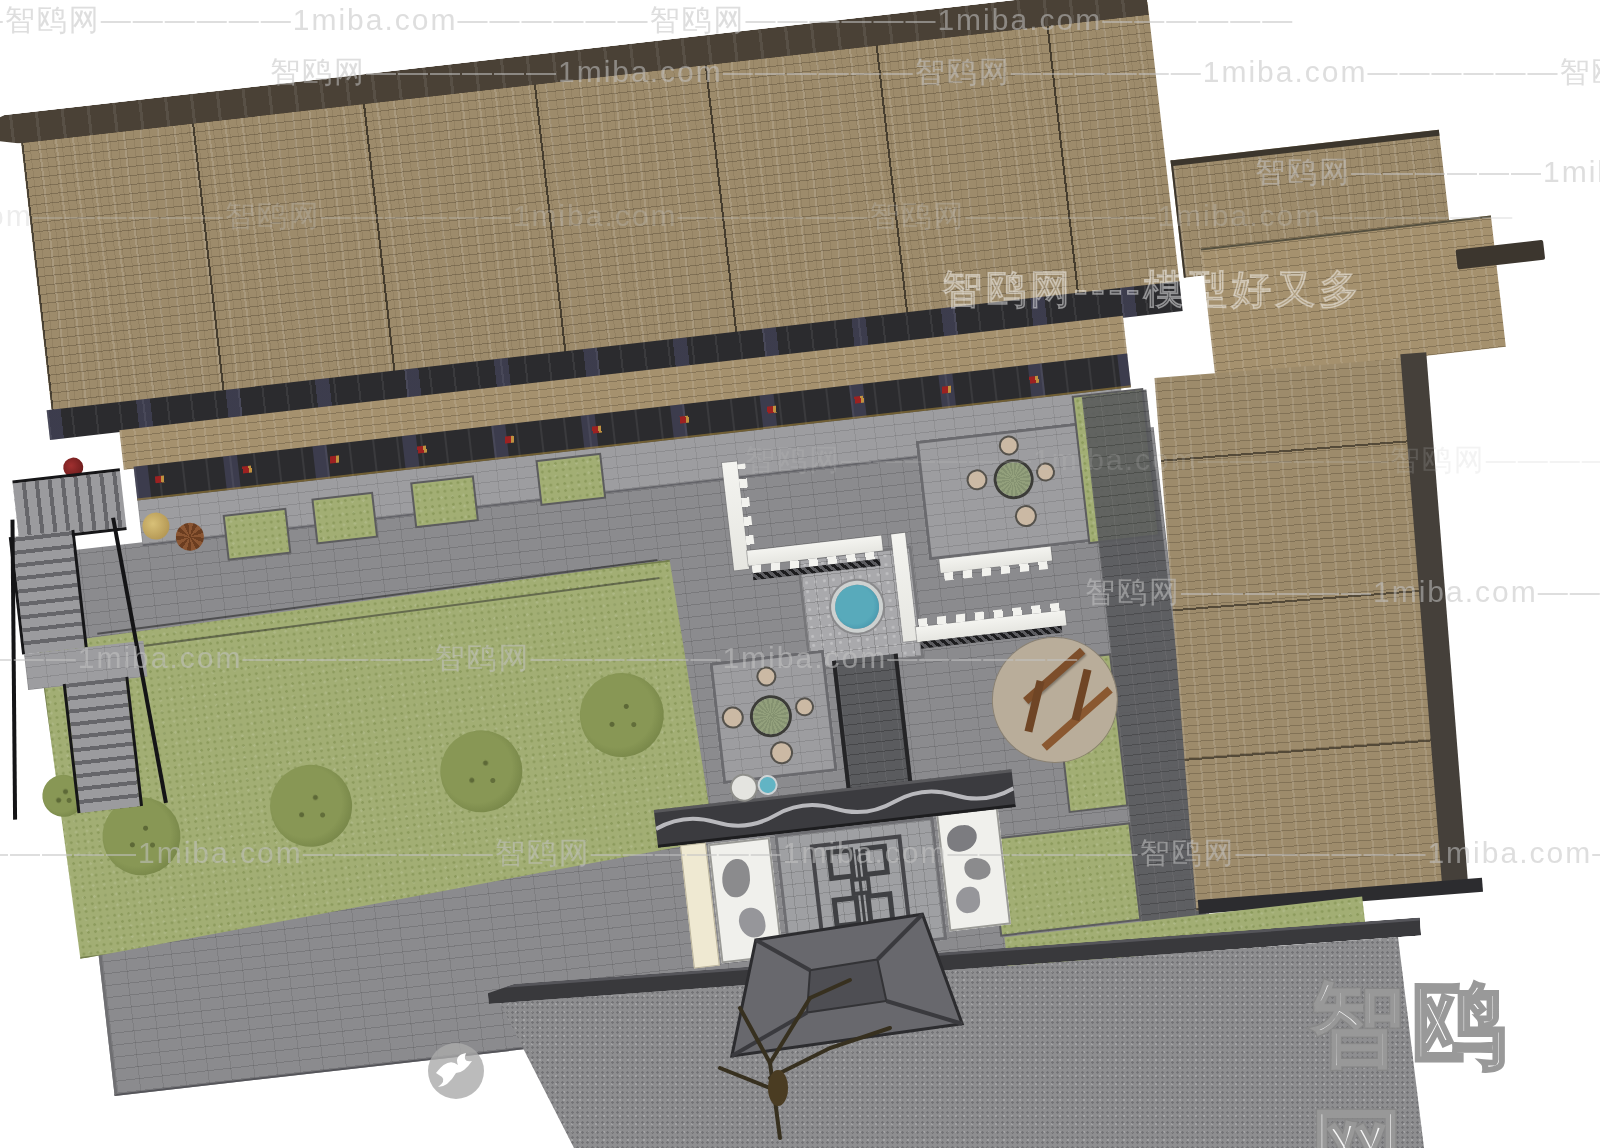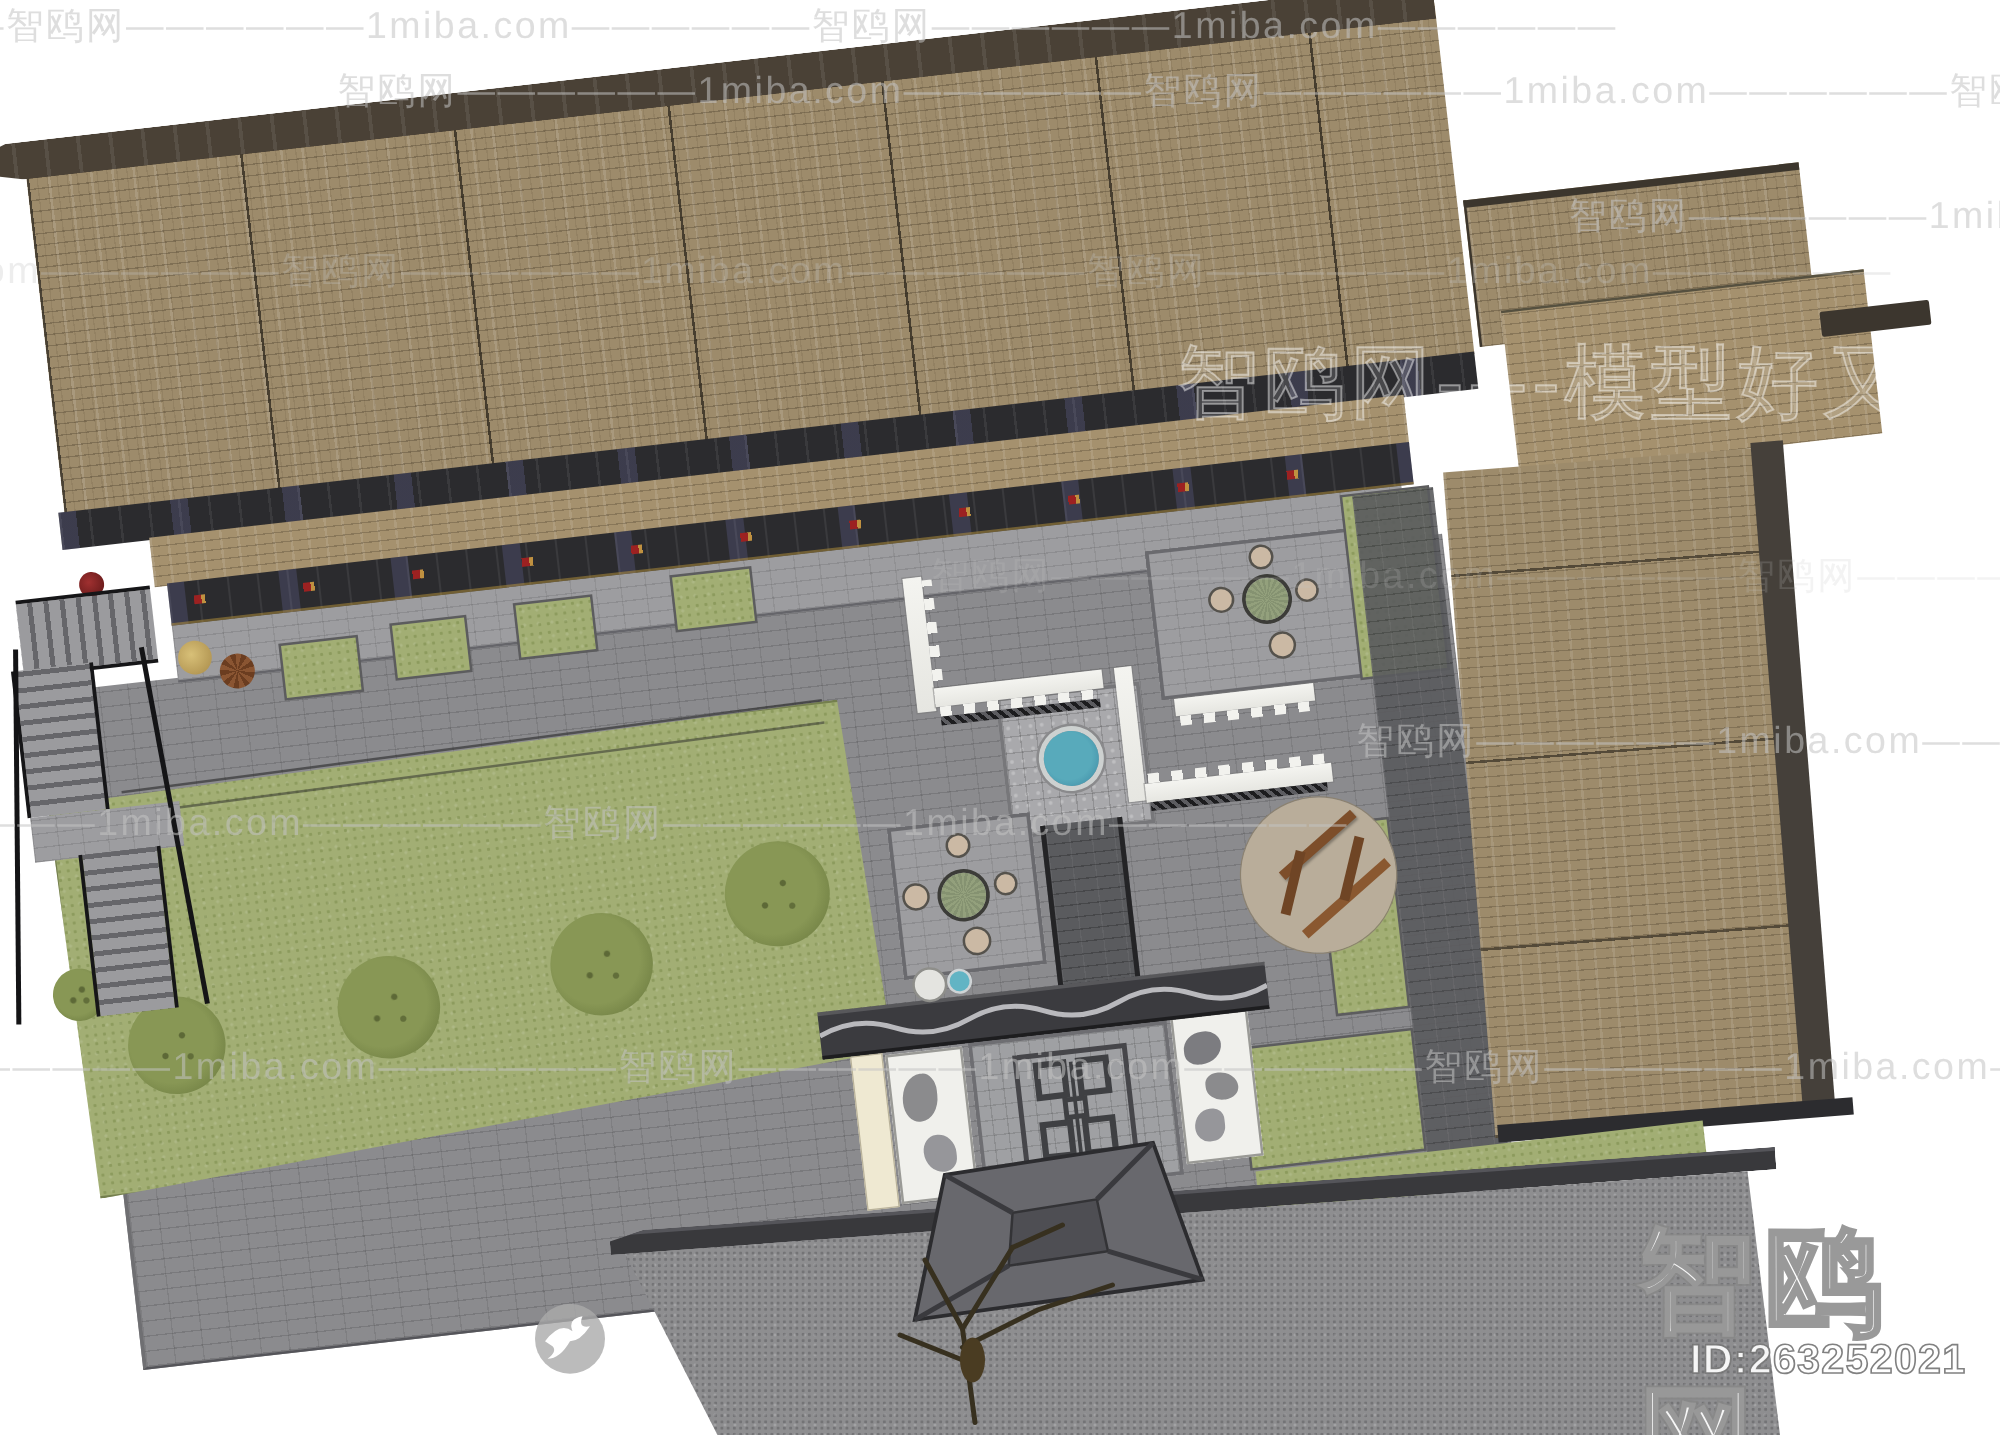--- a/index.html
+++ b/index.html
@@ -51,21 +51,21 @@
   .table-round{border-radius:50%;background:
       repeating-conic-gradient(#93a07c 0 9deg, #859271 9deg 18deg);box-shadow:0 0 0 3px #3c3c38;}
   .lantern-band{background:#2b2b2e;background-image:
       repeating-linear-gradient(90deg, rgba(130,130,200,.20) 0 14px, transparent 14px 90px),
       repeating-linear-gradient(90deg, rgba(255,255,255,.07) 0 2px, transparent 2px 24px);}
   .lanterns{background-image:repeating-linear-gradient(90deg,#9c2121 0 6px,#c09140 6px 9px, transparent 9px 88px);}
 
   
   .wm-row{position:absolute;white-space:nowrap;font-size:30px;letter-spacing:2px;
           color:rgba(195,195,195,.55);}
-  .wm-big-top{position:absolute;white-space:nowrap;font-size:65px;letter-spacing:4px;
+  .wm-big-top{position:absolute;white-space:nowrap;font-size:40px;letter-spacing:4px;
           color:rgba(255,255,255,.14);text-align:center;-webkit-text-stroke:1.5px rgba(255,255,255,.45);}
   .wm-big-bottom{position:absolute;white-space:nowrap;font-size:54px;letter-spacing:3px;
           color:rgba(232,232,232,.82);-webkit-text-stroke:1px rgba(140,140,140,.45);}
   .logo-text{position:absolute;font-size:94px;font-weight:700;letter-spacing:8px;
           color:rgba(255,255,255,.92);-webkit-text-stroke:3px rgba(135,135,135,.85);}
   .logo-id{position:absolute;font-size:33px;font-weight:700;letter-spacing:1px;
           color:rgba(255,255,255,.92);-webkit-text-stroke:1.3px rgba(115,115,115,.9);}
 </style>
 </head>
 <body>
@@ -247,15 +247,14 @@
 
   <div class="wm-big-top" style="left:942px;top:262px;">智鸥网----模型好又多</div>
 
   <div class="abs" style="left:428px;top:1043px;width:56px;height:56px;border-radius:50%;background:rgba(170,170,170,.8);">
     <svg width="56" height="56" viewBox="0 0 56 56">
       <path d="M8 30 Q20 14 30 22 Q26 12 38 10 Q34 20 44 18 Q36 30 28 30 Q20 44 10 44 Q18 38 14 34 Z" fill="#ffffff"></path>
     </svg>
   </div>
 
   <div class="logo-text" style="left:1310px;top:962px;">智鸥网</div>
-  <div class="logo-id" style="left:1352px;top:1068px;">ID:263252021</div>
 
 </div>
 
 </body></html>

